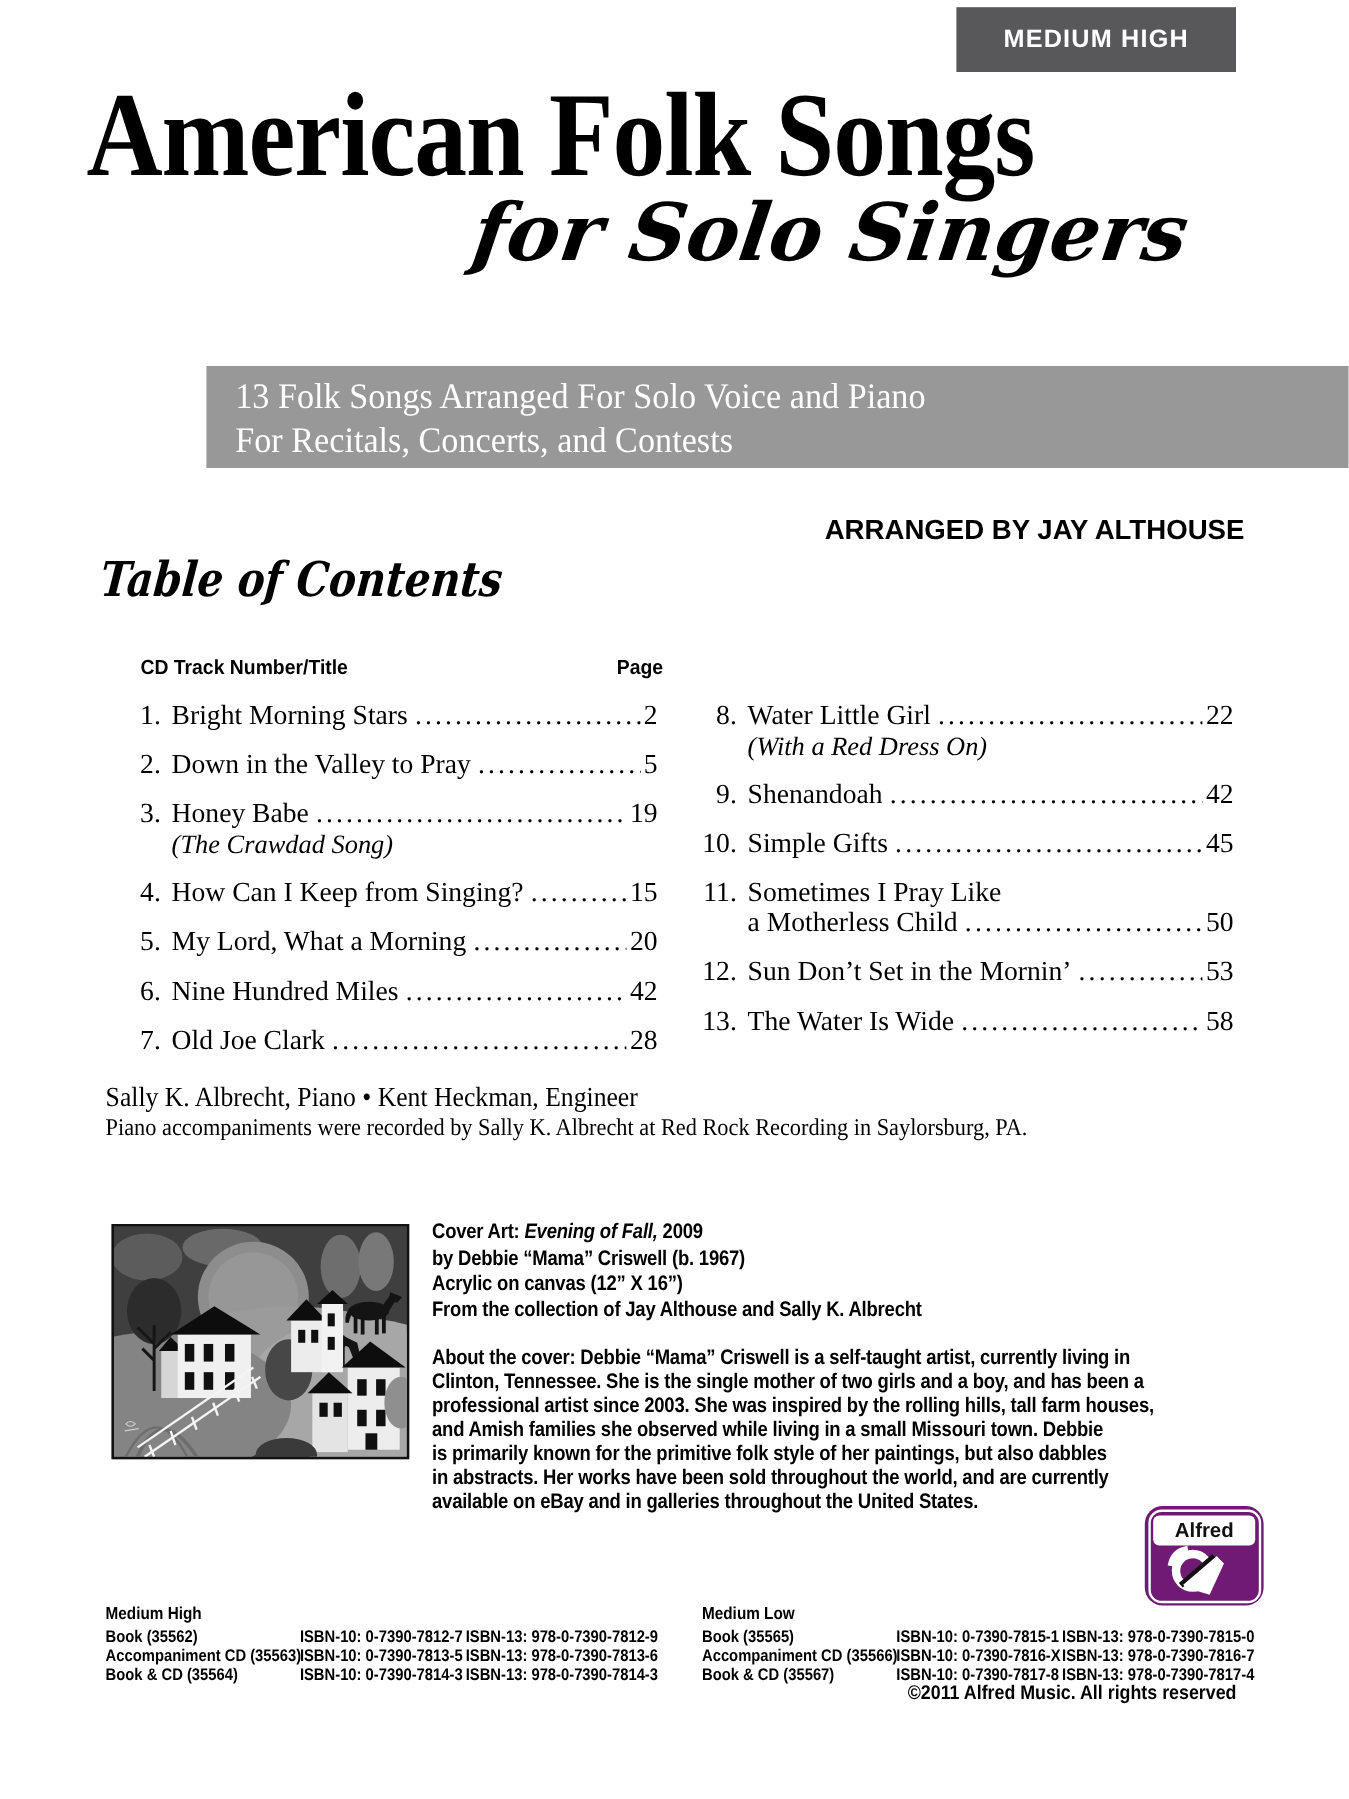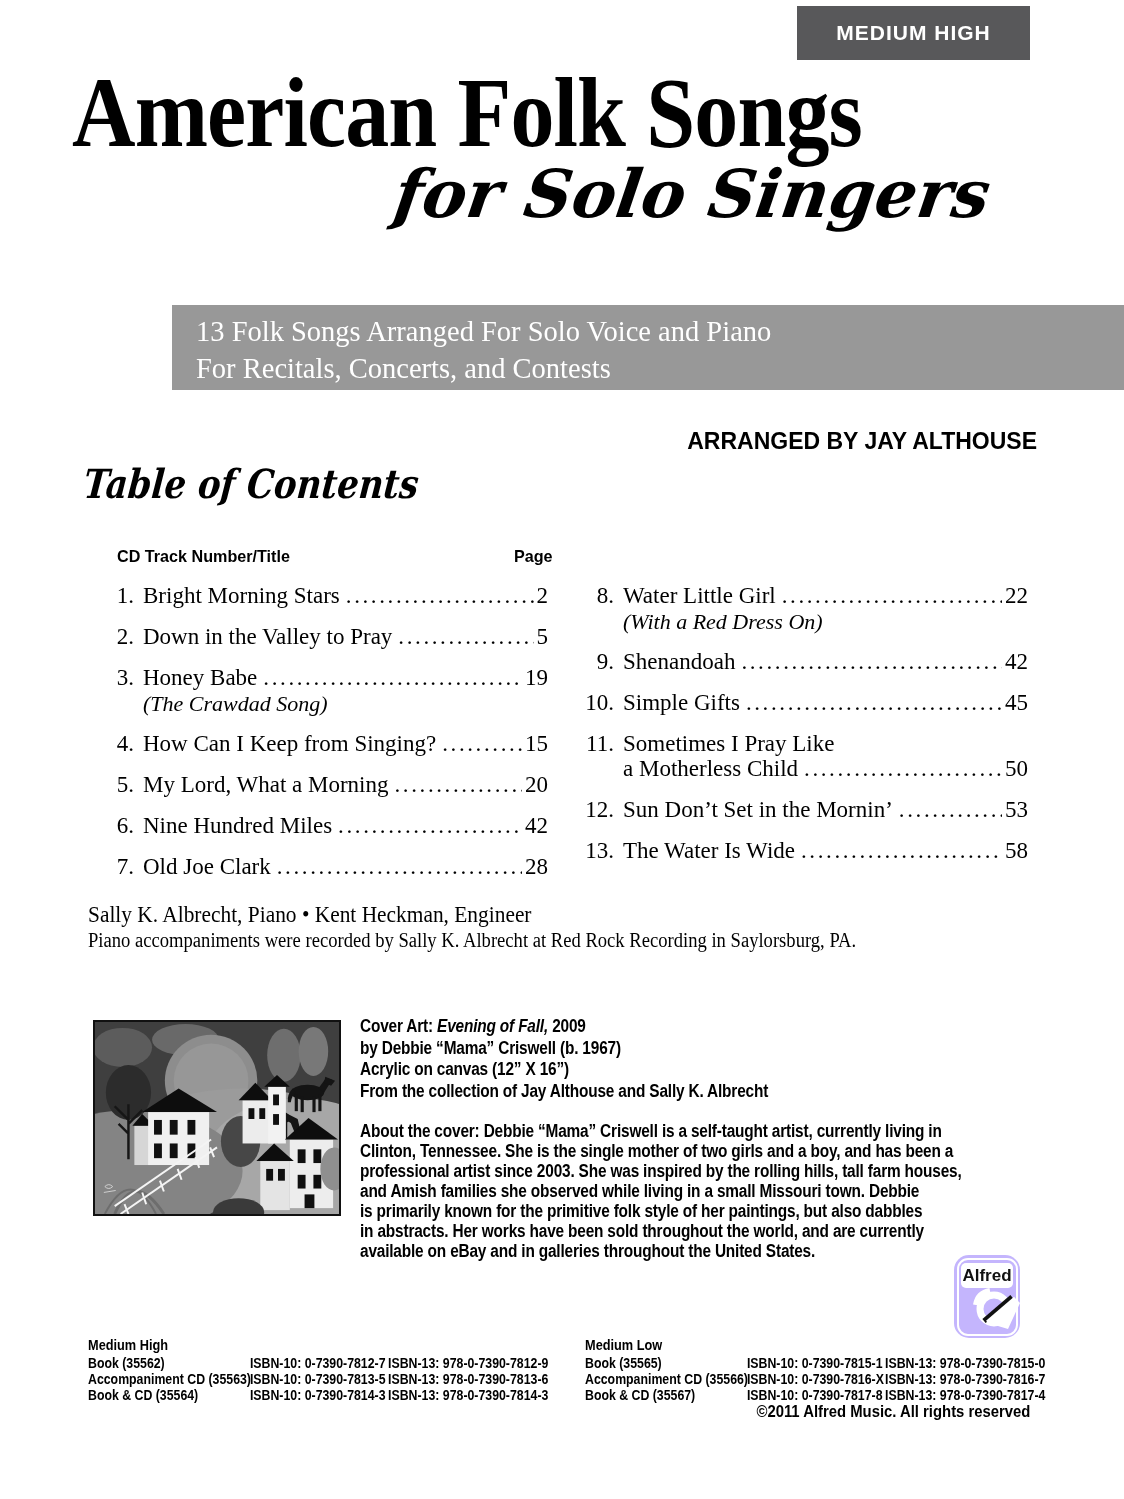--- a/index.html
+++ b/index.html
@@ -87,22 +87,22 @@
   .cover-info, .about {
     position:absolute; left:360px; white-space:pre;
     font-family:"Liberation Sans", sans-serif; font-weight:bold;
     transform:scaleX(0.88); transform-origin:0 0; letter-spacing:-0.2px;
   }
   .cover-info { top:1016px; font-size:17.5px; line-height:21.5px; }
   .cover-info .it { font-style:italic; }
   .about { top:1121px; font-size:17.5px; line-height:20px; }
   
   .alfred {
-    position:absolute; left:954px; top:1255px; width:66px; height:83px;
-    background:#c4b5fd; border-radius:15px;
+    position:absolute; left:954px; top:1255px; width:99px; height:83px;
+    background:#701a75; border-radius:15px;
   }
   .alfred:after {
     content:""; position:absolute; inset:2.5px; border:2px solid #fff; border-radius:11px;
   }
   .alfred .word {
     position:absolute; left:7px; right:7px; top:8px; height:25px; background:#fff;
     border-radius:5px; display:flex; align-items:center; justify-content:center;
     font-family:"Liberation Sans", sans-serif; font-weight:bold; font-size:17px;
     color:#111; z-index:2;
   }

